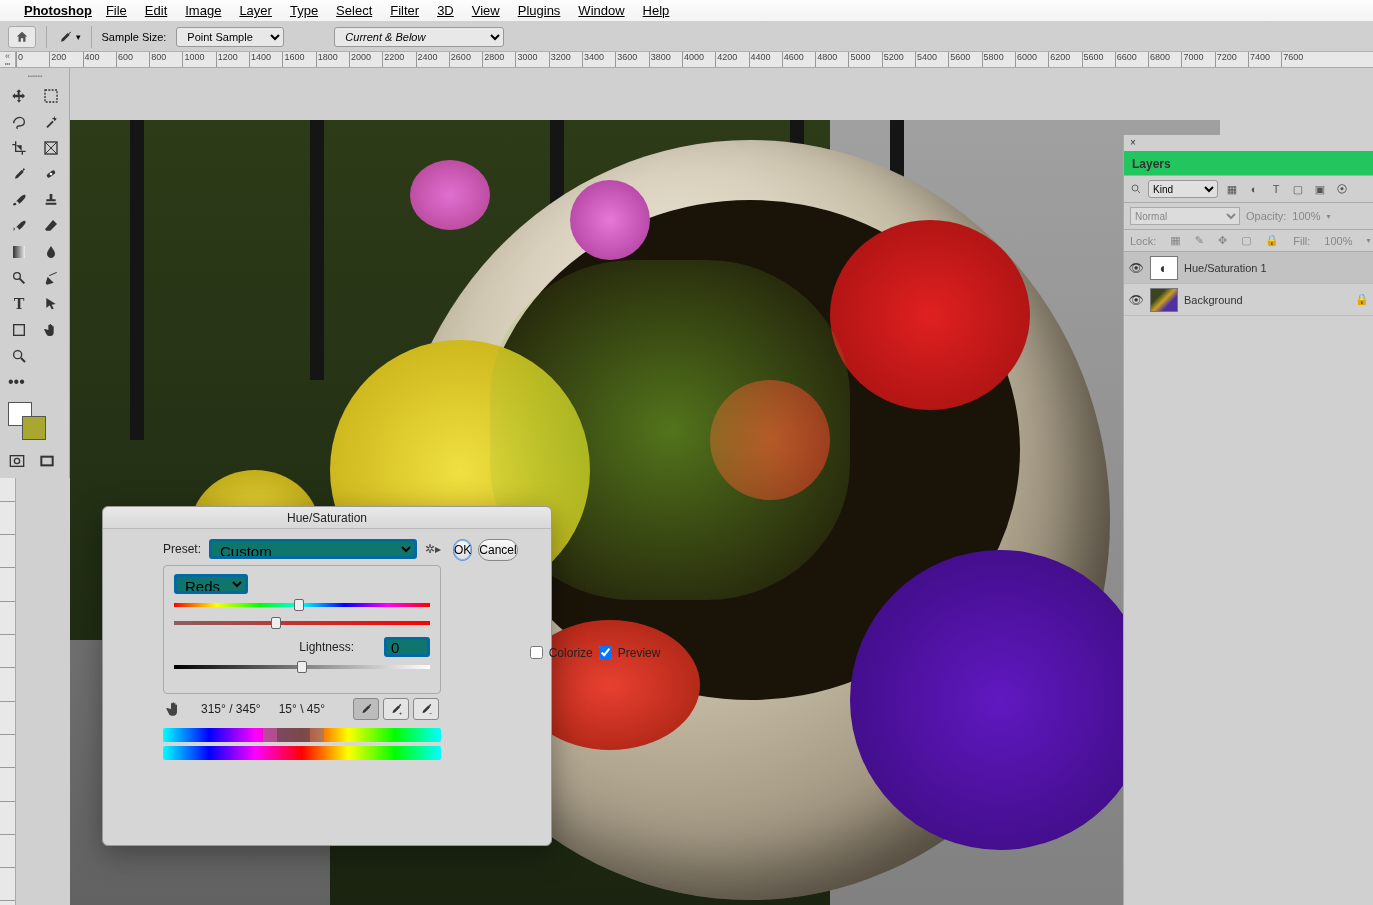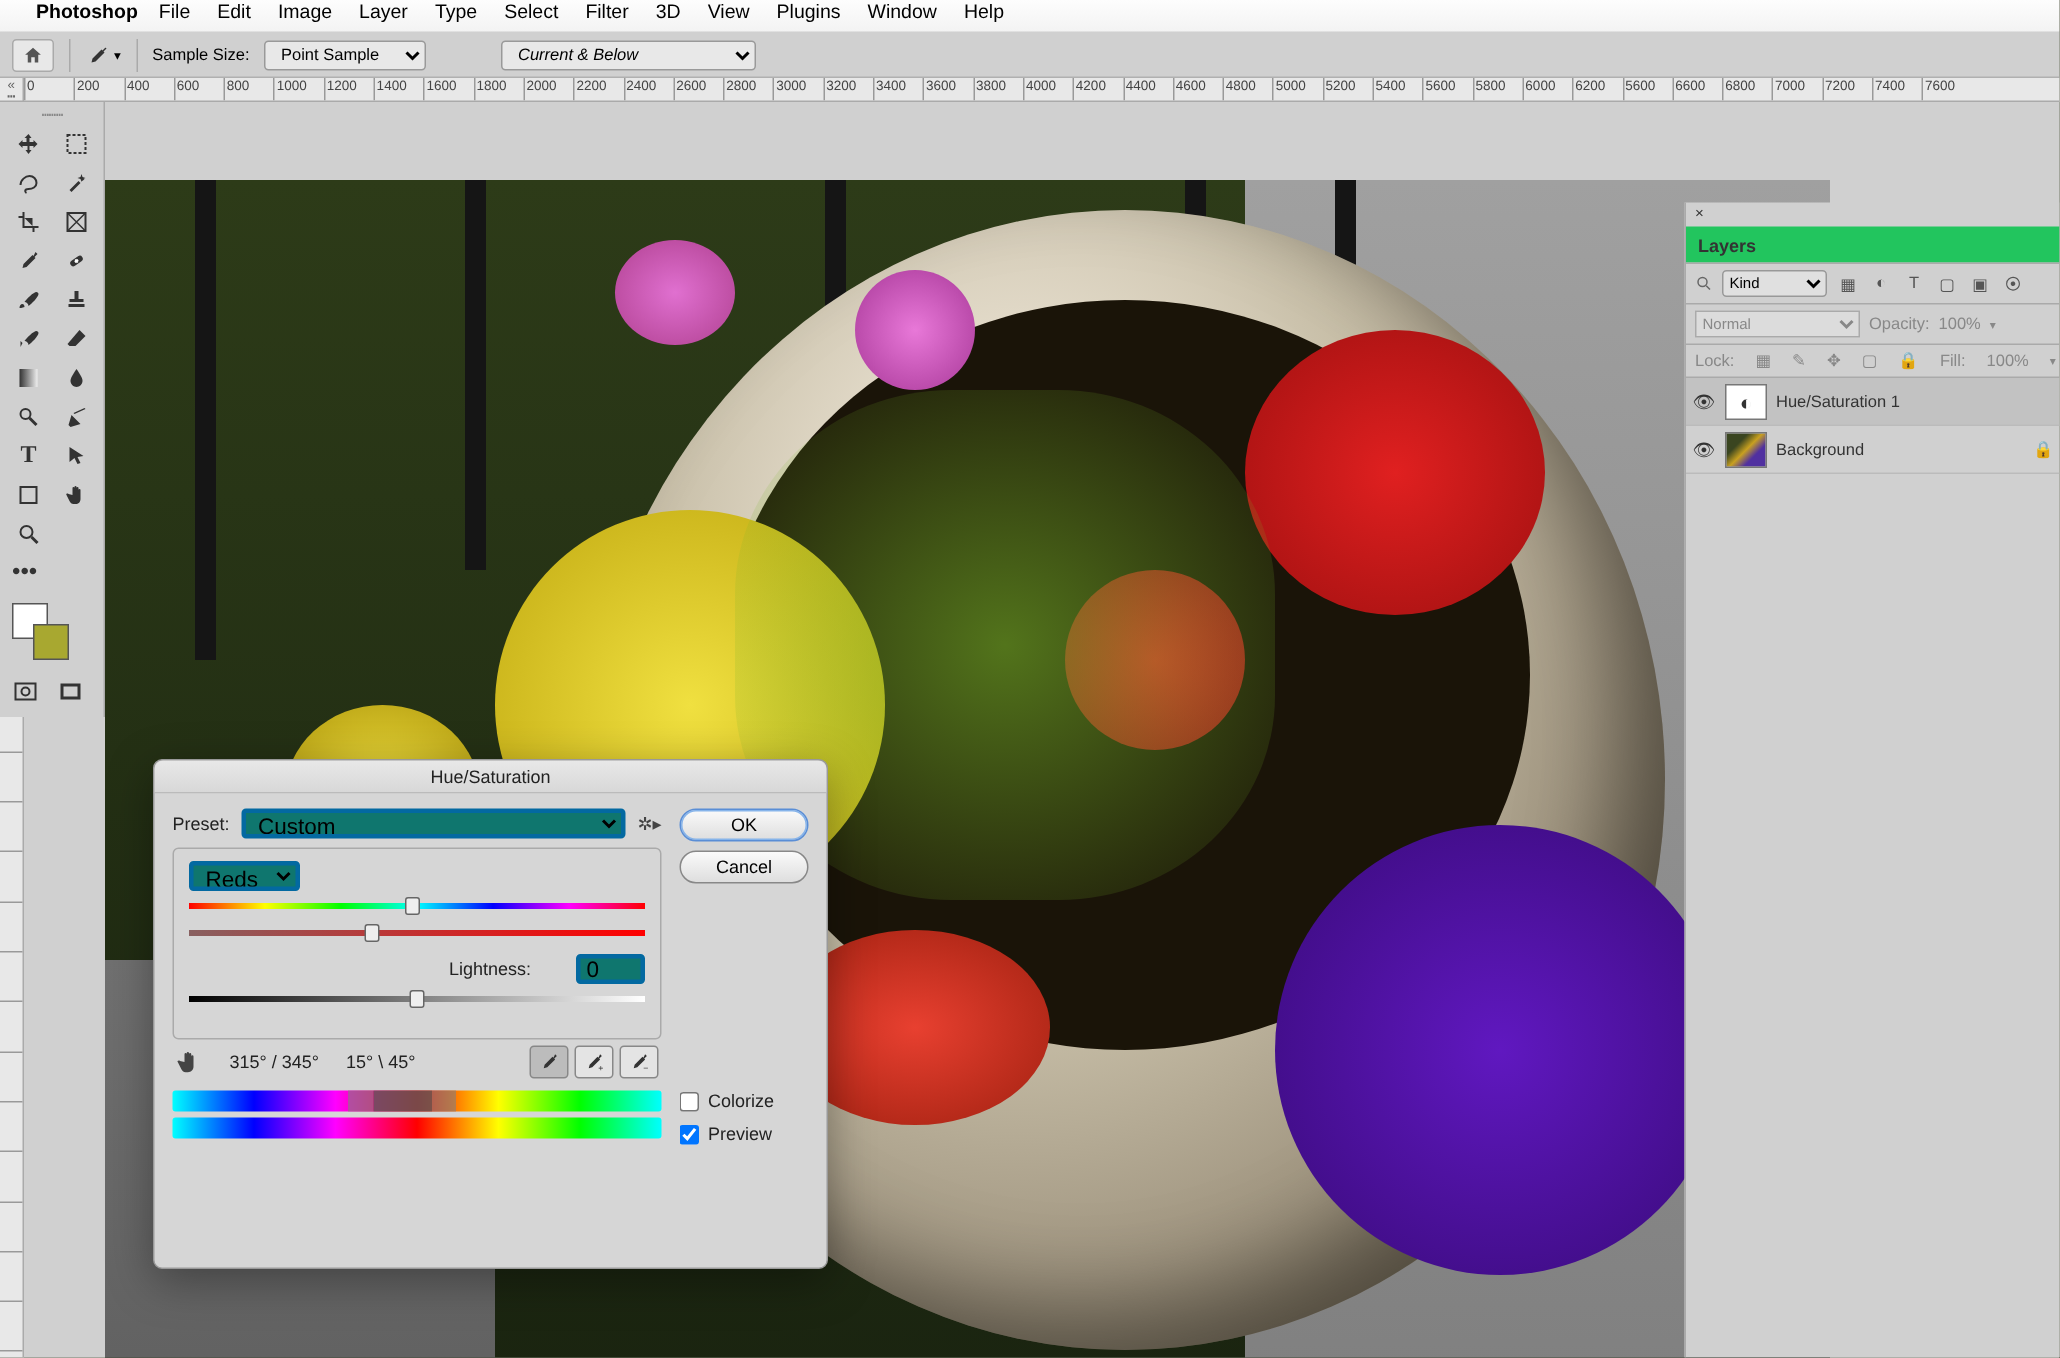--- a/index.html
+++ b/index.html
@@ -1,19 +1,19 @@
 <!DOCTYPE html>
 <html><head>
 <meta charset="utf-8">
 <style>
 * { box-sizing: border-box; margin: 0; padding: 0; font-family: -apple-system, "Helvetica Neue", Arial, sans-serif; }
 body { width: 1373px; height: 905px; background: #f0f0f0; overflow: hidden; position: relative; }
 
 
-.menubar { height: 22px; background: linear-gradient(#fdfdfd, #f3f3f3); border-bottom: 1px solid #d0d0d0; display: flex; align-items: flex-start; font-size: 13px; padding-left: 10px; gap: 0; }
+.menubar { height: 22px; background: linear-gradient(#fdfdfd, #f3f3f3); border-bottom: 1px solid #d0d0d0; display: flex; align-items: center; font-size: 13px; padding-left: 10px; gap: 0; text-decoration: underline; }
 .menubar .apple { font-size: 14px; margin-right: 14px; }
 .menubar .appname { font-weight: 700; margin-right: 14px; }
 .menubar .mitem { margin-right: 18px; cursor: default; }
 
 
 .optbar { height: 30px; background: #d0d0d0; border-bottom: 1px solid #b0b0b0; display: flex; align-items: center; font-size: 11px; padding-left: 8px; gap: 10px; }
 .optbar .home { width: 28px; height: 22px; background: #e8e8e8; border: 1px solid #aaa; border-radius: 3px; display:flex; align-items:center; justify-content:center; }
 .optbar .sep { width: 1px; height: 22px; background: #aaa; }
 .optbar select { font-size: 11px; height: 20px; background: #e8e8e8; border: 1px solid #999; border-radius: 3px; padding: 0 14px 0 6px; }
 .optbar .eyedrop-group { display:flex; align-items:center; gap:3px; }
@@ -39,23 +39,23 @@
 
 .canvas { position:absolute; top:68px; left:70px; width:1150px; height:800px; background:#3b4028; overflow:hidden; }
 .canvas .pot { position:absolute; left:320px; top:20px; width:720px; height:760px; border-radius:50%; background: radial-gradient(ellipse at 40% 30%, #e8e0d0 15%, #c8bfa8 40%, #a09580 65%, #706550 90%); box-shadow: inset -30px -30px 60px rgba(0,0,0,0.4); }
 .canvas .pot::after { content:""; position:absolute; left:90px; top:60px; right:90px; bottom:200px; border-radius:50%; background:#1a1408; }
 .canvas .flower { position:absolute; border-radius:50%; }
 .canvas .leaf { position:absolute; background:linear-gradient(#6a8820,#3d5512); }
 
 
 .dialog { position:absolute; left:102px; top:506px; width:450px; height:340px; background:#d6d6d6; border:1px solid #999; border-radius:6px; box-shadow:0 8px 30px rgba(0,0,0,0.35); font-size:12px; color:#222; }
 .dialog .titlebar { height:22px; text-align:center; line-height:22px; font-size:12px; border-bottom:1px solid #bbb; border-radius:6px 6px 0 0; background:linear-gradient(#e8e8e8,#d8d8d8); }
-.dialog .body { padding:10px 12px; display:flex; gap:12px; }
+.dialog .body { padding:10px 12px; display:flex; gap:12px;margin-left:48px; }
 .dialog .left { flex:1; }
-.dialog .right { width:86px; display:flex; flex-direction:column; gap:6px; }
+.dialog .right { width:86px; display:flex; flex-direction:row; gap:6px; }
 .dialog .row { display:flex; align-items:center; gap:8px; margin-bottom:6px; }
 .dialog label { font-size:12px; }
 .dialog select, .dialog input[type=text] { font-size:15px; background:#0f766e; border:3px solid #0369a1; border-radius:3px; height:20px; padding:0 4px; }
 .dialog .preset-sel { flex:1; }
 .dialog .inner { border:1px solid #aaa; border-radius:4px; padding:8px 10px 18px 10px; margin-top:4px; }
 .dialog .param { display:flex; align-items:center; justify-content:space-between; margin-top:6px; }
 .dialog .param label { flex:1; text-align:right; padding-right:30px; }
 .dialog .param input { width:46px; text-align:left; }
 .dialog .slider { height:16px; position:relative; margin-top:2px; }
 .dialog .slider .track { position:absolute; left:0; right:0; top:6px; height:4px; }

